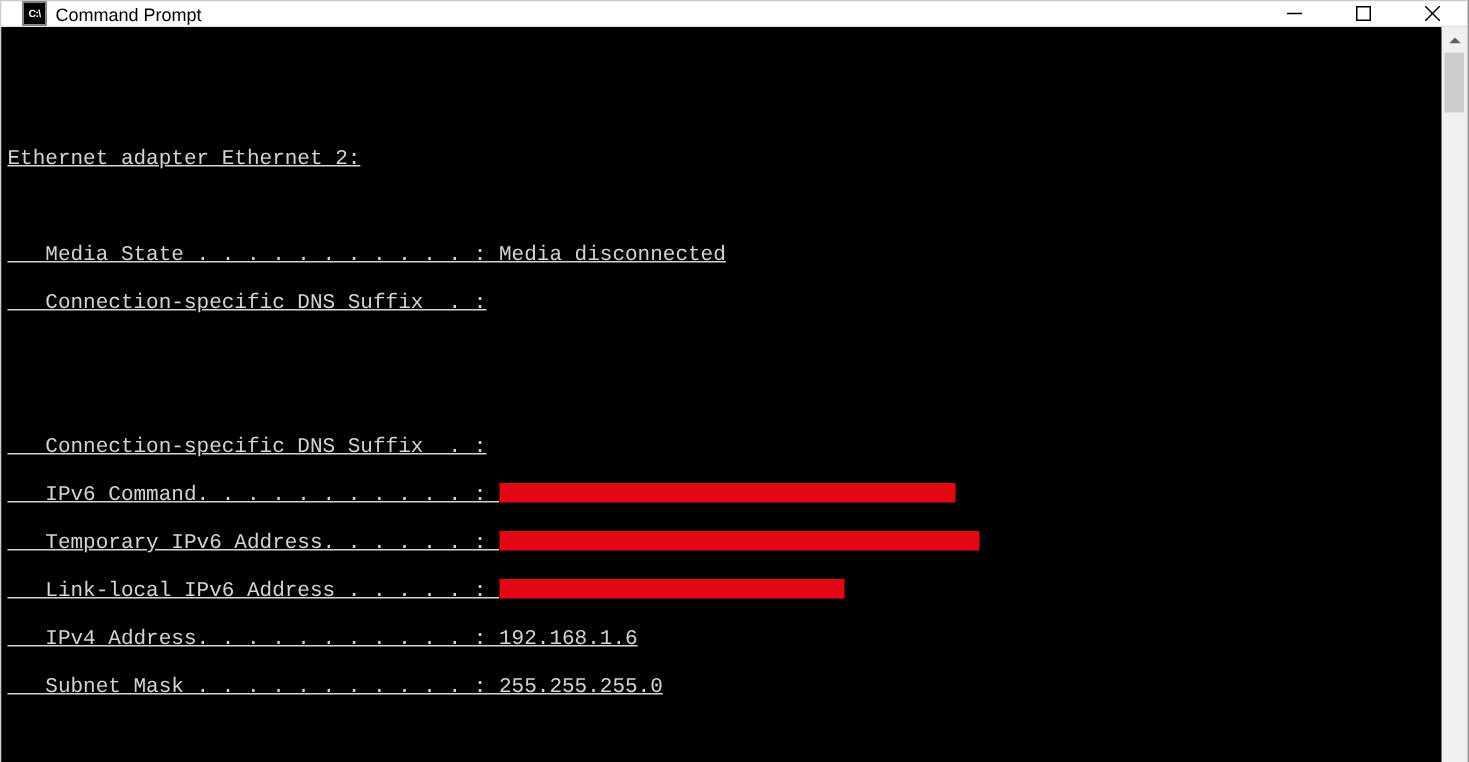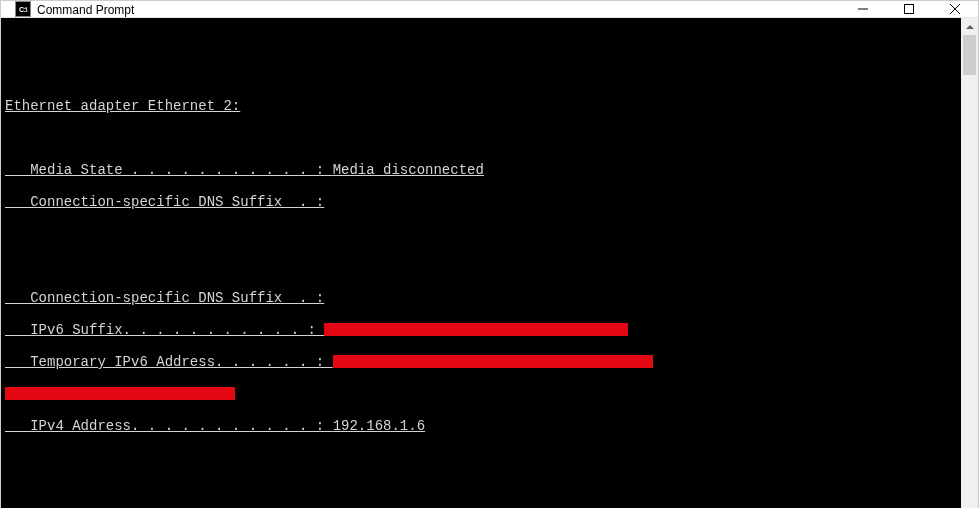--- a/index.html
+++ b/index.html
@@ -153,24 +153,25 @@
     <div class="terminal">
 <div class="blank"></div>
 <div class="blank"></div>
 <div class="line">Ethernet adapter Ethernet 2:</div>
 <div class="blank"></div>
 <div class="line"><span>   Media State . . . . . . . . . . . : </span><span>Media disconnected</span></div>
 <div class="line">   Connection-specific DNS Suffix  . :</div>
 <div class="blank"></div>
 <div class="blank"></div>
 <div class="line">   Connection-specific DNS Suffix  . :</div>
-<div class="line"><span>   IPv6 Suffix. . . . . . . . . . . : </span><span class="redact" style="width:304px"></span></div>
+<div class="line"><span>   IPv6 Command. . . . . . . . . . . : </span><span class="redact" style="width:304px"></span></div>
 <div class="line"><span>   Temporary IPv6 Address. . . . . . : </span><span class="redact" style="width:320px"></span></div>
-<div class="line"><span class="redact" style="width:230px"></span></div>
+<div class="line"><span>   Link-local IPv6 Address . . . . . : </span><span class="redact" style="width:230px"></span></div>
 <div class="line"><span>   IPv4 Address. . . . . . . . . . . : </span><span>192.168.1.6</span></div>
+<div class="line"><span>   Subnet Mask . . . . . . . . . . . : </span><span>255.255.255.0</span></div>
 
 
 
 
 
 
 
 
 
 

